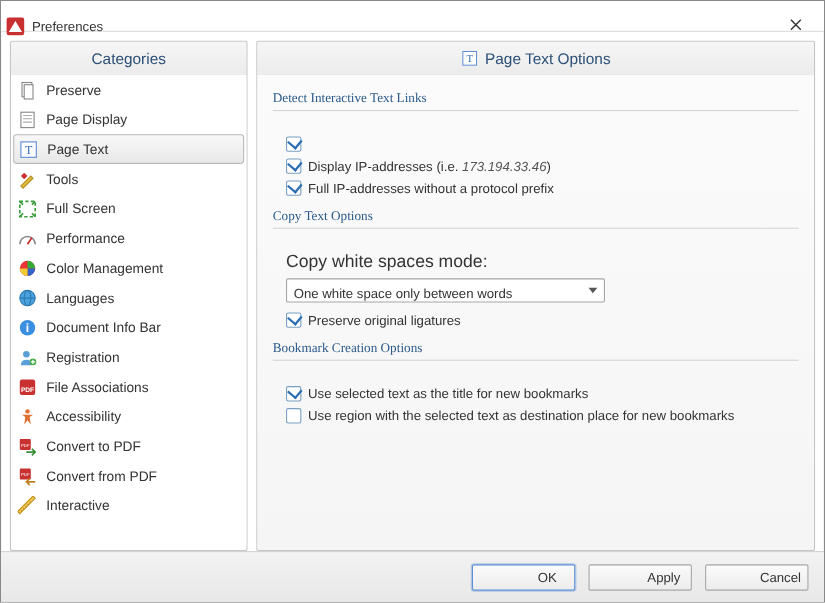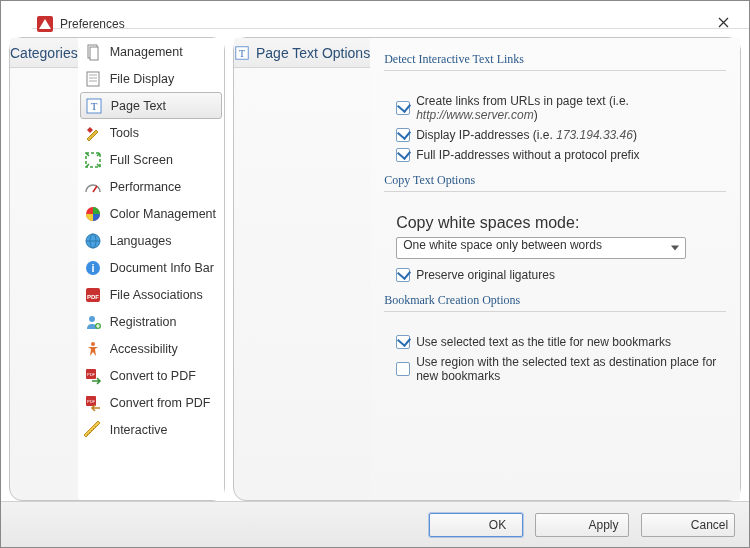--- a/index.html
+++ b/index.html
@@ -21,21 +21,20 @@
     flex-direction: column;
     background: #fff;
   }
   .titlebar {
     height: 28px;
     display: flex;
     align-items: center;
     padding: 18px 6px 0 4px;
     background: #fff;
     border-bottom: 1px solid #ddd;
-    margin-left: 31px;
   }
   .titlebar .app-icon {
     width: 18px; height: 18px;
     margin-right: 6px;
   }
   .titlebar .title {
     flex: 1;
     font-size: 12px;
     color: #333;
   }
@@ -49,24 +48,24 @@
   }
   .body-area {
     flex: 1;
     display: flex;
     padding: 8px 8px 0 8px;
     gap: 8px;
     min-height: 0;
   }
   .panel {
     border: 1px solid #c5c5c5;
-    border-radius: 13px;
+    border-radius: 2px;
     background: linear-gradient(#fafafa, #f4f4f4);
     display: flex;
-    flex-direction: row;
+    flex-direction: column;
     min-height: 0;
   }
   .panel-header {
     height: 30px;
     display: flex;
     align-items: center;
     justify-content: center;
     gap: 6px;
     font-size: 14px;
     color: #2b4f77;
@@ -157,21 +156,21 @@
    font-size:16px;
   }
   .select {
     margin: 3px 0 6px 12px;
     width: 290px;
     height: 22px;
     border: 1px solid #a5a5a5;
     border-radius: 2px;
     background: #fff;
     display: flex;
-    align-items: flex-start;
+    align-items: flex-end;
     padding: 0 6px;
     font-size: 12px;
     position: relative;
     cursor: default;
   }
   .select::after {
     content: "";
     position: absolute;
     right: 6px; top: 50%;
     width: 0; height: 0;
@@ -230,30 +229,30 @@
 
     <div class="panel left-panel">
       <div class="panel-header">Categories</div>
       <div class="cat-list">
 
         <div class="cat-item">
           <svg class="cat-icon" viewBox="0 0 18 18">
               <rect x="4" y="2" width="9" height="13" fill="#fff" stroke="#888"></rect>
               <rect x="6" y="4" width="8" height="13" fill="#fff" stroke="#888"></rect>
             </svg>
-          <span>Management</span>
+          <span>Preserve</span>
         </div>
         <div class="cat-item">
           <svg class="cat-icon" viewBox="0 0 18 18">
               <rect x="3" y="2" width="12" height="14" fill="#fff" stroke="#888"></rect>
               <line x1="5" y1="5" x2="13" y2="5" stroke="#aaa"></line>
               <line x1="5" y1="8" x2="13" y2="8" stroke="#aaa"></line>
               <line x1="5" y1="11" x2="13" y2="11" stroke="#aaa"></line>
             </svg>
-          <span>File Display</span>
+          <span>Page Display</span>
         </div>
         <div class="cat-item selected">
           <svg class="cat-icon" viewBox="0 0 18 18">
               <rect x="2" y="2" width="14" height="14" fill="#fff" stroke="#5b8bd0"></rect>
               <text x="9" y="13" text-anchor="middle" font-size="11" fill="#3a6fb7" font-family="serif">T</text>
             </svg>
           <span>Page Text</span>
         </div>
         <div class="cat-item">
           <svg class="cat-icon" viewBox="0 0 18 18">
@@ -295,33 +294,33 @@
         </div>
         <div class="cat-item">
           <svg class="cat-icon" viewBox="0 0 18 18">
               <circle cx="9" cy="9" r="7" fill="#3a8fe0"></circle>
               <text x="9" y="13" text-anchor="middle" font-size="11" fill="#fff" font-weight="bold">i</text>
             </svg>
           <span>Document Info Bar</span>
         </div>
         <div class="cat-item">
           <svg class="cat-icon" viewBox="0 0 18 18">
-              <rect x="2" y="2" width="14" height="14" rx="2" fill="#c93131"></rect>
-              <text x="9" y="13" text-anchor="middle" font-size="6" fill="#fff" font-weight="bold">PDF</text>
-            </svg>
-          <span>File Associations</span>
-        </div>
-        <div class="cat-item">
-          <svg class="cat-icon" viewBox="0 0 18 18">
               <circle cx="8" cy="6" r="3" fill="#5aa0d8"></circle>
               <path d="M3 16 Q3 11 8 11 Q13 11 13 16" fill="#5aa0d8"></path>
               <circle cx="14" cy="13" r="3" fill="#4a4"></circle>
               <path d="M14 11 v4 M12 13 h4" stroke="#fff" stroke-width="1.2"></path>
             </svg>
           <span>Registration</span>
+        </div>
+        <div class="cat-item">
+          <svg class="cat-icon" viewBox="0 0 18 18">
+              <rect x="2" y="2" width="14" height="14" rx="2" fill="#c93131"></rect>
+              <text x="9" y="13" text-anchor="middle" font-size="6" fill="#fff" font-weight="bold">PDF</text>
+            </svg>
+          <span>File Associations</span>
         </div>
         <div class="cat-item">
           <svg class="cat-icon" viewBox="0 0 18 18">
               <circle cx="9" cy="4" r="2" fill="#e07030"></circle>
               <path d="M4 7 L14 7 L11 9 L12 16 L9 12 L6 16 L7 9 Z" fill="#e07030"></path>
             </svg>
           <span>Accessibility</span>
         </div>
         <div class="cat-item">
           <svg class="cat-icon" viewBox="0 0 18 18">
@@ -356,21 +355,20 @@
             <rect x="2" y="2" width="14" height="14" fill="#fff" stroke="#5b8bd0"></rect>
             <text x="9" y="13" text-anchor="middle" font-size="11" fill="#3a6fb7" font-family="serif">T</text>
           </svg>
         <span>Page Text Options</span>
       </div>
       <div class="content">
 
         <div class="group-title">Detect Interactive Text Links</div>
         <div class="check-row">
           <span class="checkbox checked"></span>
-          <span><span>Create links from URLs in page text (i.e. </span><span class="italic-eg">http://www.server.com</span><span>)</span></span>
         </div>
         <div class="check-row">
           <span class="checkbox checked"></span>
           <span><span>Display IP-addresses (i.e. </span><span class="italic-eg">173.194.33.46</span><span>)</span></span>
         </div>
         <div class="check-row">
           <span class="checkbox checked"></span>
           <span>Full IP-addresses without a protocol prefix</span>
         </div>
 

